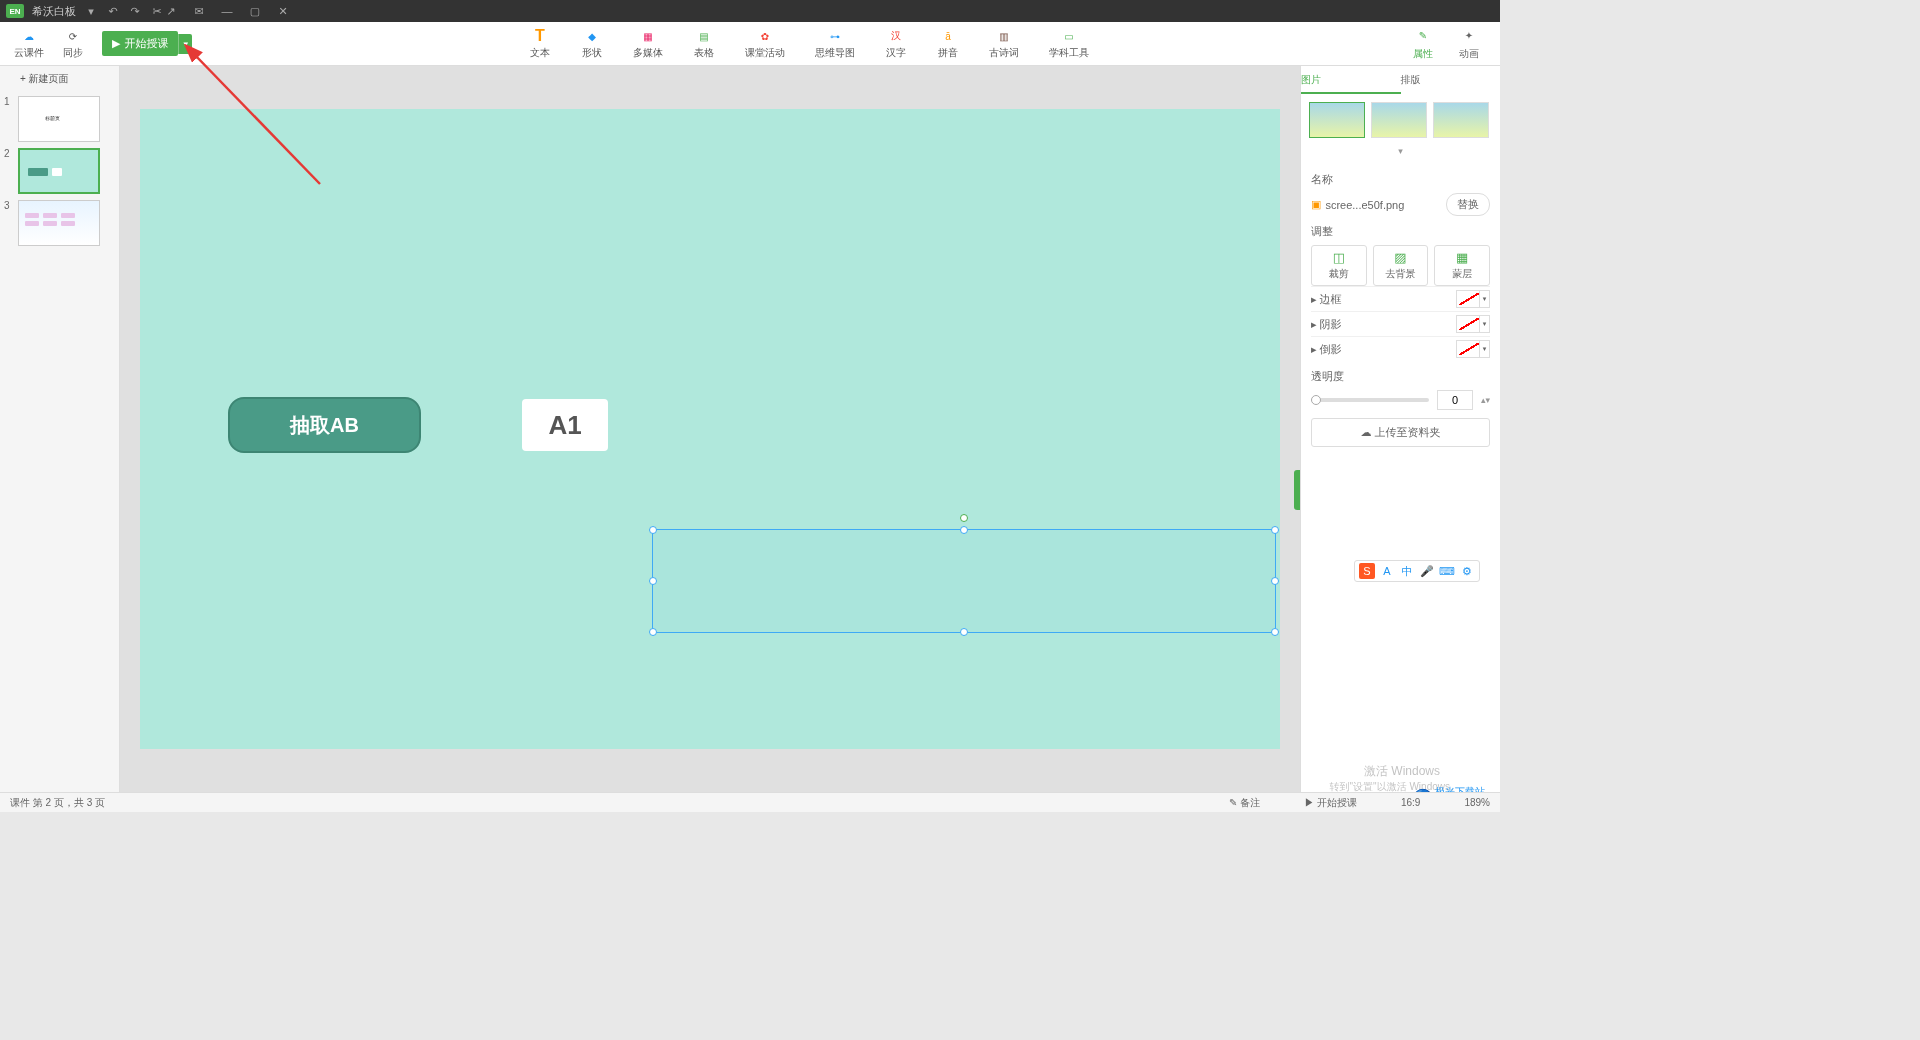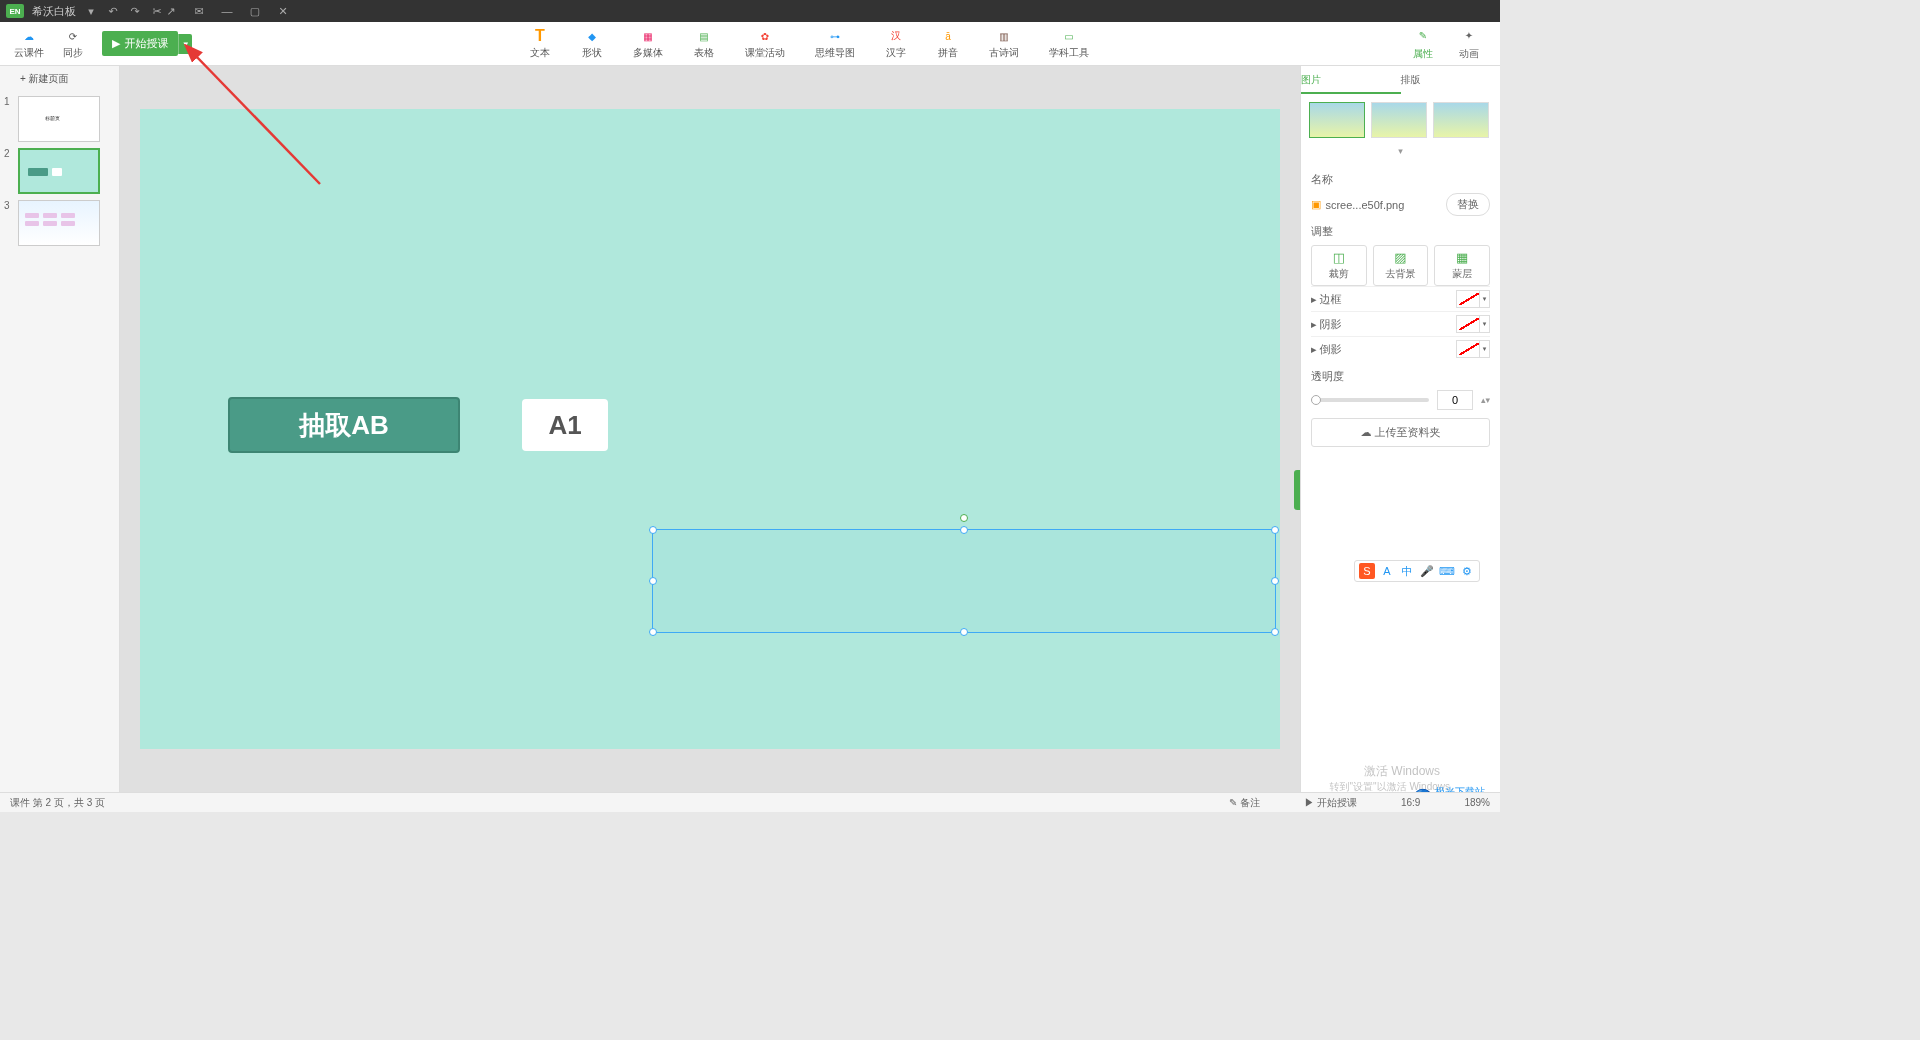--- a/index.html
+++ b/index.html
@@ -36,21 +36,21 @@
 .thumb-1-inner{position:absolute;top:18px;left:26px;font-size:5px;color:#333;}
 .thumb-2-inner{width:100%;height:100%;background:#b0e8dc;position:relative;}
 .thumb-2-btn{position:absolute;top:18px;left:8px;width:20px;height:8px;background:#4a9b87;border-radius:1px;}
 .thumb-2-lbl{position:absolute;top:18px;left:32px;width:10px;height:8px;background:#fff;border-radius:1px;}
 .thumb-3-inner{width:100%;height:100%;background:linear-gradient(#e8f4ff,#fff);position:relative;}
 .thumb-3-box{position:absolute;width:14px;height:5px;background:#e8c4e8;border-radius:1px;}
 
 
 .canvas-area { position: absolute; left: 120px; top: 66px; right: 200px; bottom: 20px; background: #e0e0e0; display:flex;align-items:center;justify-content:center;}
 .slide { width: 1140px; height: 640px; background: #b0e8dc; position: relative; }
-.draw-btn { position: absolute; top: 288px; left: 88px; width: 232px; height: 56px; background: #4a9b87; border: 2px solid #3d8573; border-radius: 4px; display: flex; align-items: center; justify-content: center; color: #fff; font-size: 26px; font-weight: bold; }
+.draw-btn { position: absolute; top: 288px; left: 88px; width: 193px; height: 56px; background: #4a9b87; border: 2px solid #3d8573; border-radius: 16px; display: flex; align-items: center; justify-content: center; color: #fff; font-size: 20px; font-weight: bold; }
 .a1-box { position: absolute; top: 290px; left: 382px; width: 86px; height: 52px; background: #fff; border-radius: 4px; display: flex; align-items: center; justify-content: center; color: #555; font-size: 26px; font-weight: bold; }
 .selection { position: absolute; top: 420px; left: 512px; width: 624px; height: 104px; border: 1px solid #3fa9f5; background: rgba(63,169,245,0.05);}
 .sel-handle { width: 8px; height: 8px; background: #fff; border: 1px solid #3fa9f5; position: absolute; border-radius:4px;}
 .rot-handle{width:8px;height:8px;border:1px solid #4caf50;background:#fff;position:absolute;top:-16px;left:50%;margin-left:-4px;border-radius:4px;}
 
 
 .red-arrow { position: absolute; pointer-events: none; z-index: 50; }
 
 
 .right-panel { position: absolute; right: 0; top: 66px; width: 200px; bottom: 20px; background: #fff; border-left: 1px solid #ddd; overflow-y:auto;}

